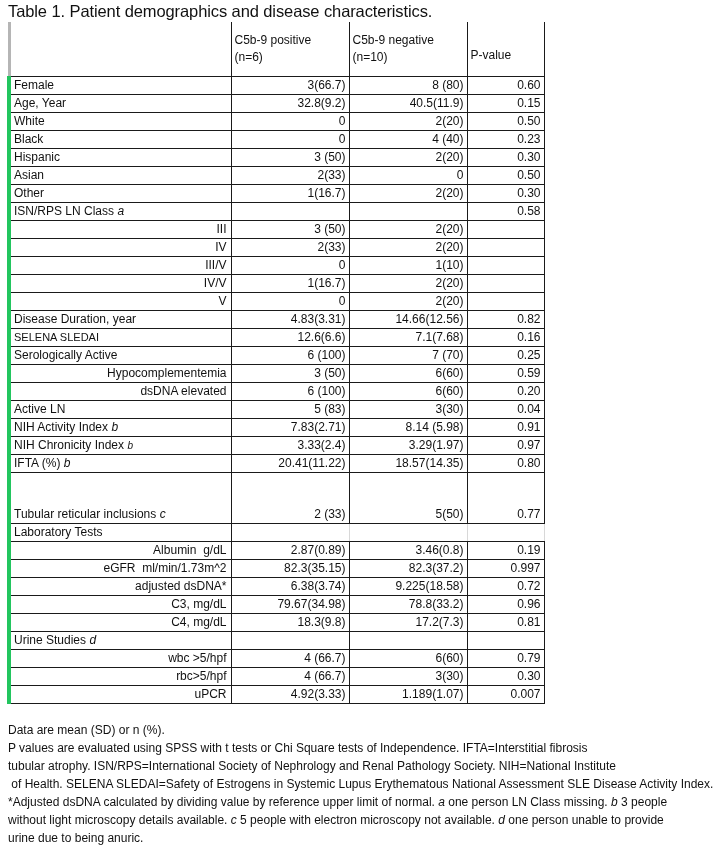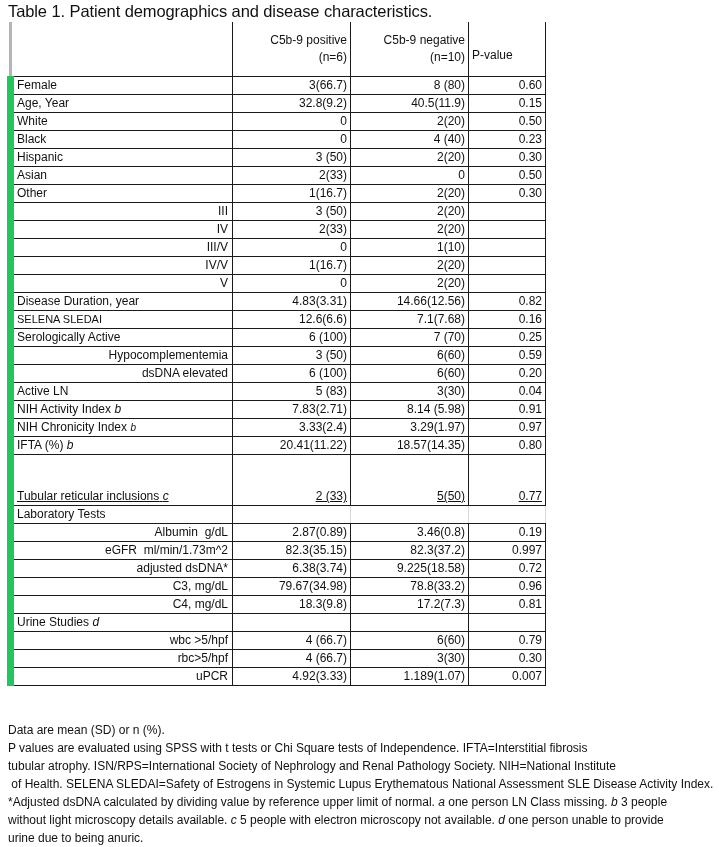--- a/index.html
+++ b/index.html
@@ -20,29 +20,29 @@
     table.t col.c0 { width: 222px; }
     table.t col.c1 { width: 118px; }
     table.t col.c2 { width: 118px; }
     table.t col.c3 { width: 77px; }
     table.t td {
       padding: 0 3px; height: 17px; line-height: 17px;
       border-top: 1px solid #1a1a1a; border-bottom: 1px solid #1a1a1a;
       border-left: 1.5px solid #1a1a1a; border-right: 1.5px solid #1a1a1a;
       white-space: nowrap; overflow: hidden;
     }
-    table.t td.lab { text-align: left; border-left: 7px solid #22c55e; }
+    table.t td.lab { text-align: left; border-left: 4px solid #22c55e; }
     table.t td.lab.ind { text-align: right; padding-right: 4px; }
     table.t td.num { text-align: right; }
     table.t tr.head td { border-top: none; height: 42px; vertical-align: bottom; line-height: 17px; }
     table.t tr.head td.lab { border-left: 3px solid #b5b5b5; }
-    table.t tr.head td.hc { text-align: right; padding-bottom: 10px; }
+    table.t tr.head td.hc { text-align: left; padding-bottom: 10px; }
     table.t tr.head td.hp { text-align: left; padding-bottom: 12px; }
     table.t tr.head td.lab { border-bottom: 1.5px solid #1a1a1a; }
-    table.t tr.tall td { height: 50px; vertical-align: bottom; text-decoration: underline; }
+    table.t tr.tall td { height: 50px; vertical-align: bottom; }
     table.t tr.big td.lab { font-size: 11px; }
     table.t tr.gap td.num, table.t tr.gap td.pv { border-left-color: #d8d8d8; border-right-color: #d8d8d8; }
     .sub1 { display: block; }
     em { font-style: italic; }
     .foot {
       position: absolute; left: 8px; top: 721px; width: 705px;
       font-size: 12px; line-height: 18px; color: #111;
     }
     .foot p { margin: 0; white-space: nowrap; }
   </style>
@@ -108,20 +108,26 @@
       <td class="num">0</td>
       <td class="num pv">0.50</td>
     </tr>
     <tr>
       <td class="lab">Other</td>
       <td class="num">1(16.7)</td>
       <td class="num">2(20)</td>
       <td class="num pv">0.30</td>
     </tr>
     <tr>
+      <td class="lab"><span>ISN/RPS LN Class</span> <em>a</em></td>
+      <td class="num"></td>
+      <td class="num"></td>
+      <td class="num pv">0.58</td>
+    </tr>
+    <tr>
       <td class="lab ind">III</td>
       <td class="num">3 (50)</td>
       <td class="num">2(20)</td>
       <td class="num pv"></td>
     </tr>
     <tr>
       <td class="lab ind">IV</td>
       <td class="num">2(33)</td>
       <td class="num">2(20)</td>
       <td class="num pv"></td>

